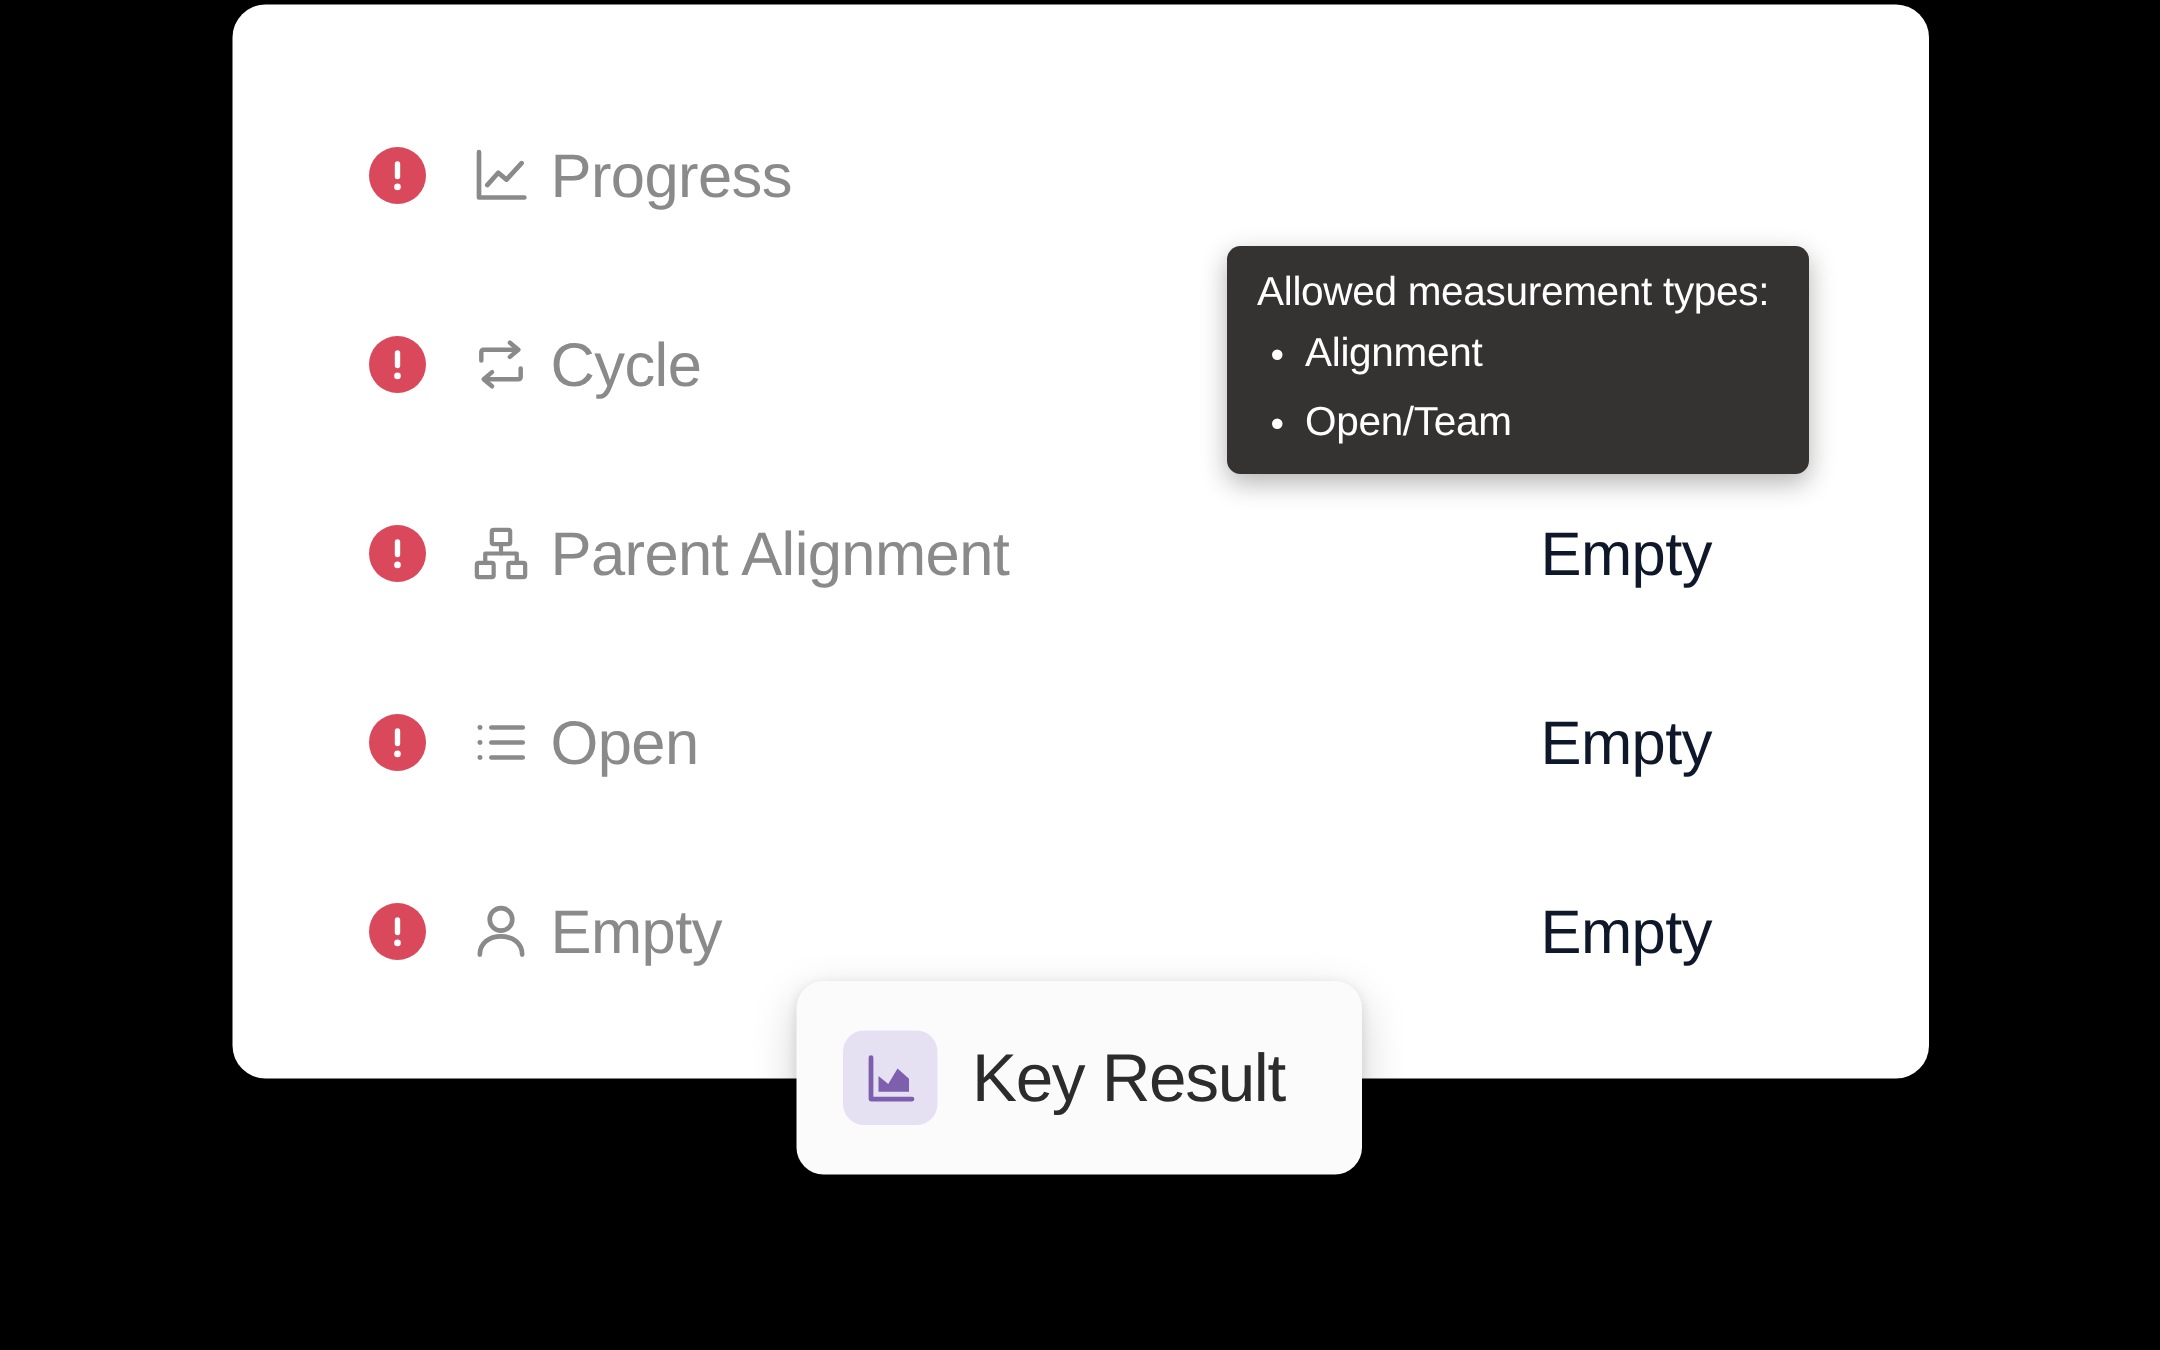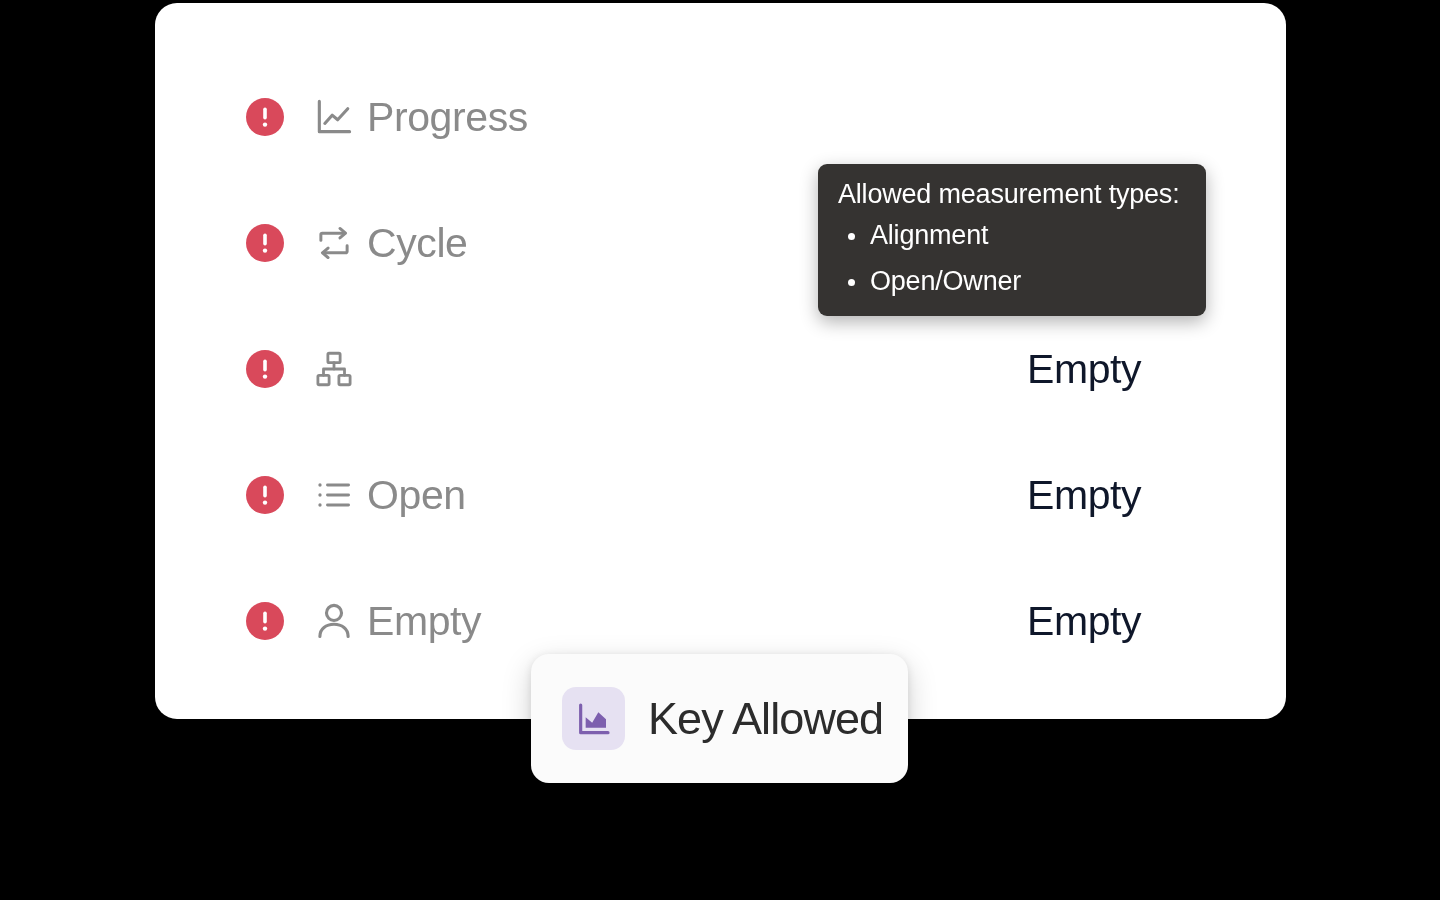--- a/index.html
+++ b/index.html
@@ -244,20 +244,21 @@
     </span>
     <span class="row-icon">
       <svg width="42" height="42" viewBox="0 0 24 24" fill="none" stroke="currentColor" stroke-width="1.6" stroke-linecap="round" stroke-linejoin="round">
         <rect x="8.5" y="3" width="7" height="5.4" rx="0.7"></rect>
         <rect x="2.8" y="15.6" width="6.4" height="5.4" rx="0.7"></rect>
         <rect x="14.8" y="15.6" width="6.4" height="5.4" rx="0.7"></rect>
         <path d="M12 8.4v3.6"></path>
         <path d="M6 15.6V12h12v3.6"></path>
       </svg>
     </span>
+    <span class="row-label">Parent Alignment</span>
     <span class="row-value">Empty</span>
   </div>
 
   <div class="field-row" style="top:464px;">
     <span class="alert-badge">
       <svg width="38" height="38" viewBox="0 0 38 38" aria-hidden="true">
         <rect x="17.2" y="9.5" width="3.6" height="12" rx="1.8" fill="#ffffff"></rect>
         <circle cx="19" cy="26.6" r="2.2" fill="#ffffff"></circle>
       </svg>
     </span>
@@ -292,25 +293,25 @@
     <span class="row-value">Empty</span>
   </div>
 
 
 </div>
 
 <div id="measurement-tooltip">
   <div class="tip-title">Allowed measurement types:</div>
   <ul>
     <li>Alignment</li>
-    <li>Open/Owner</li>
+    <li>Open/Team</li>
   </ul>
 </div>
 
 <div id="key-result-badge">
   <span class="kr-icon-box">
     <svg width="40" height="40" viewBox="0 0 24 24" fill="none">
       <path d="M4 3.6v16.6h16.4" stroke="#7d5fae" stroke-width="1.9" stroke-linecap="round" stroke-linejoin="round"></path>
       <path d="M7 17.3V11l3.9 3.2L14.6 8l4.6 4.1v5.2z" fill="#7d5fae"></path>
     </svg>
   </span>
-  <span class="kr-label">Key Allowed</span>
+  <span class="kr-label">Key Result</span>
 </div>
 
 </body></html>

